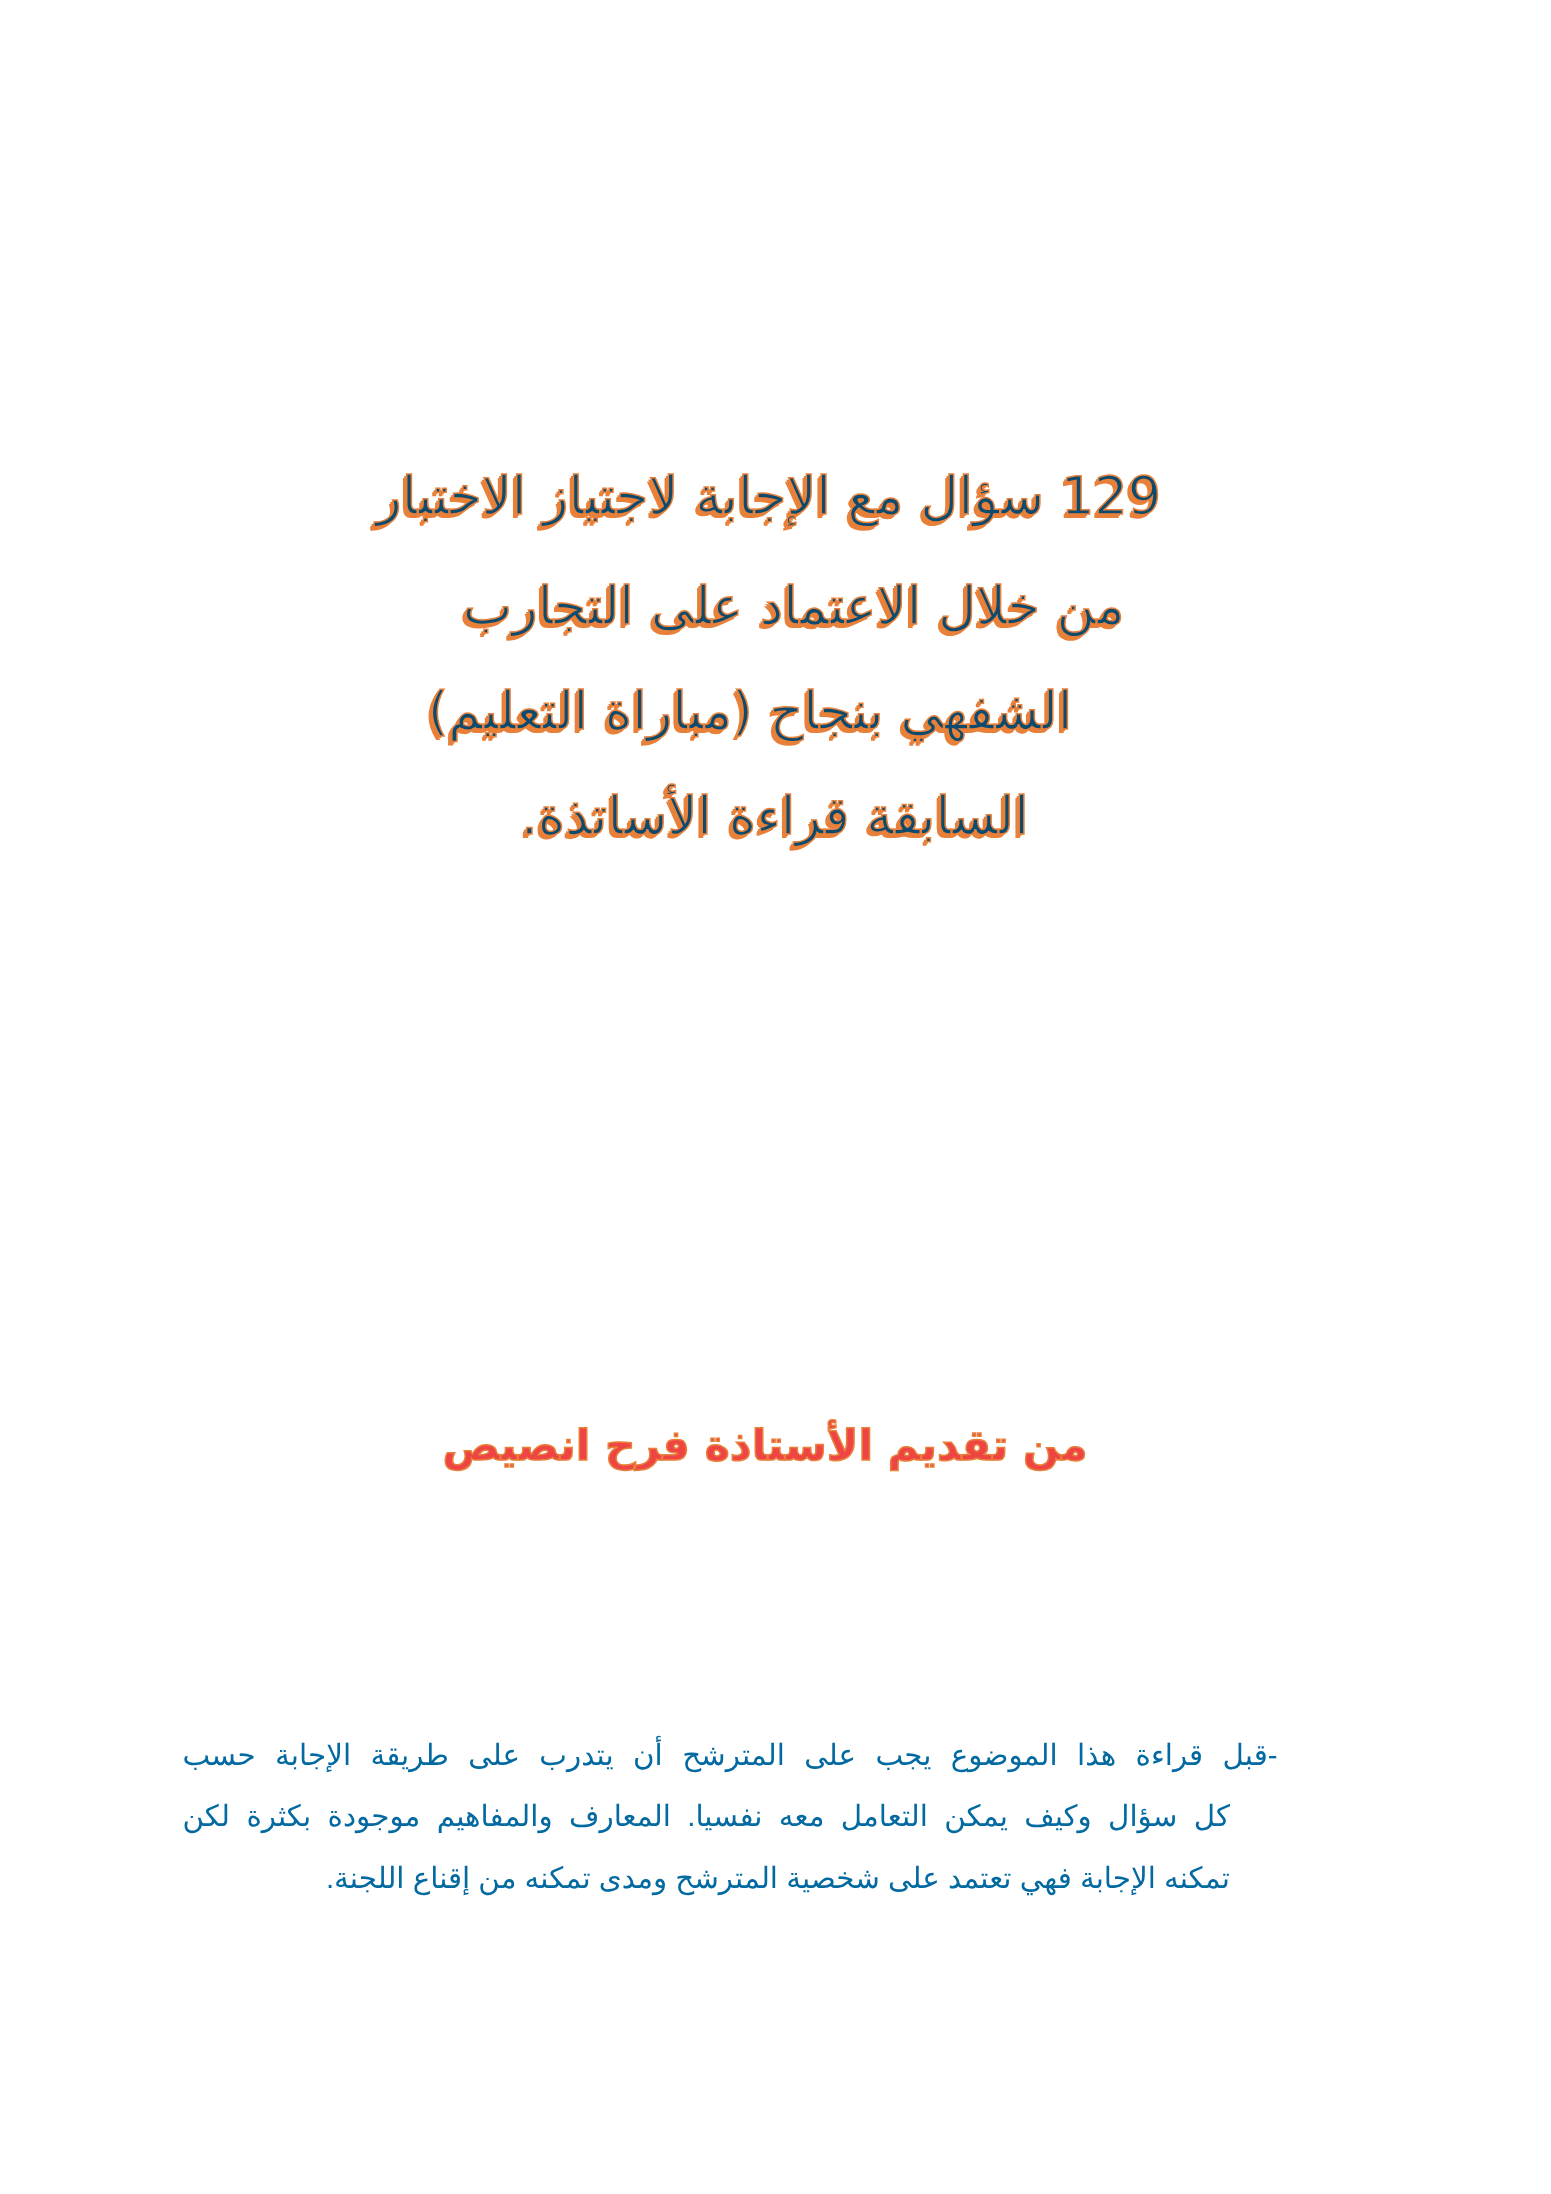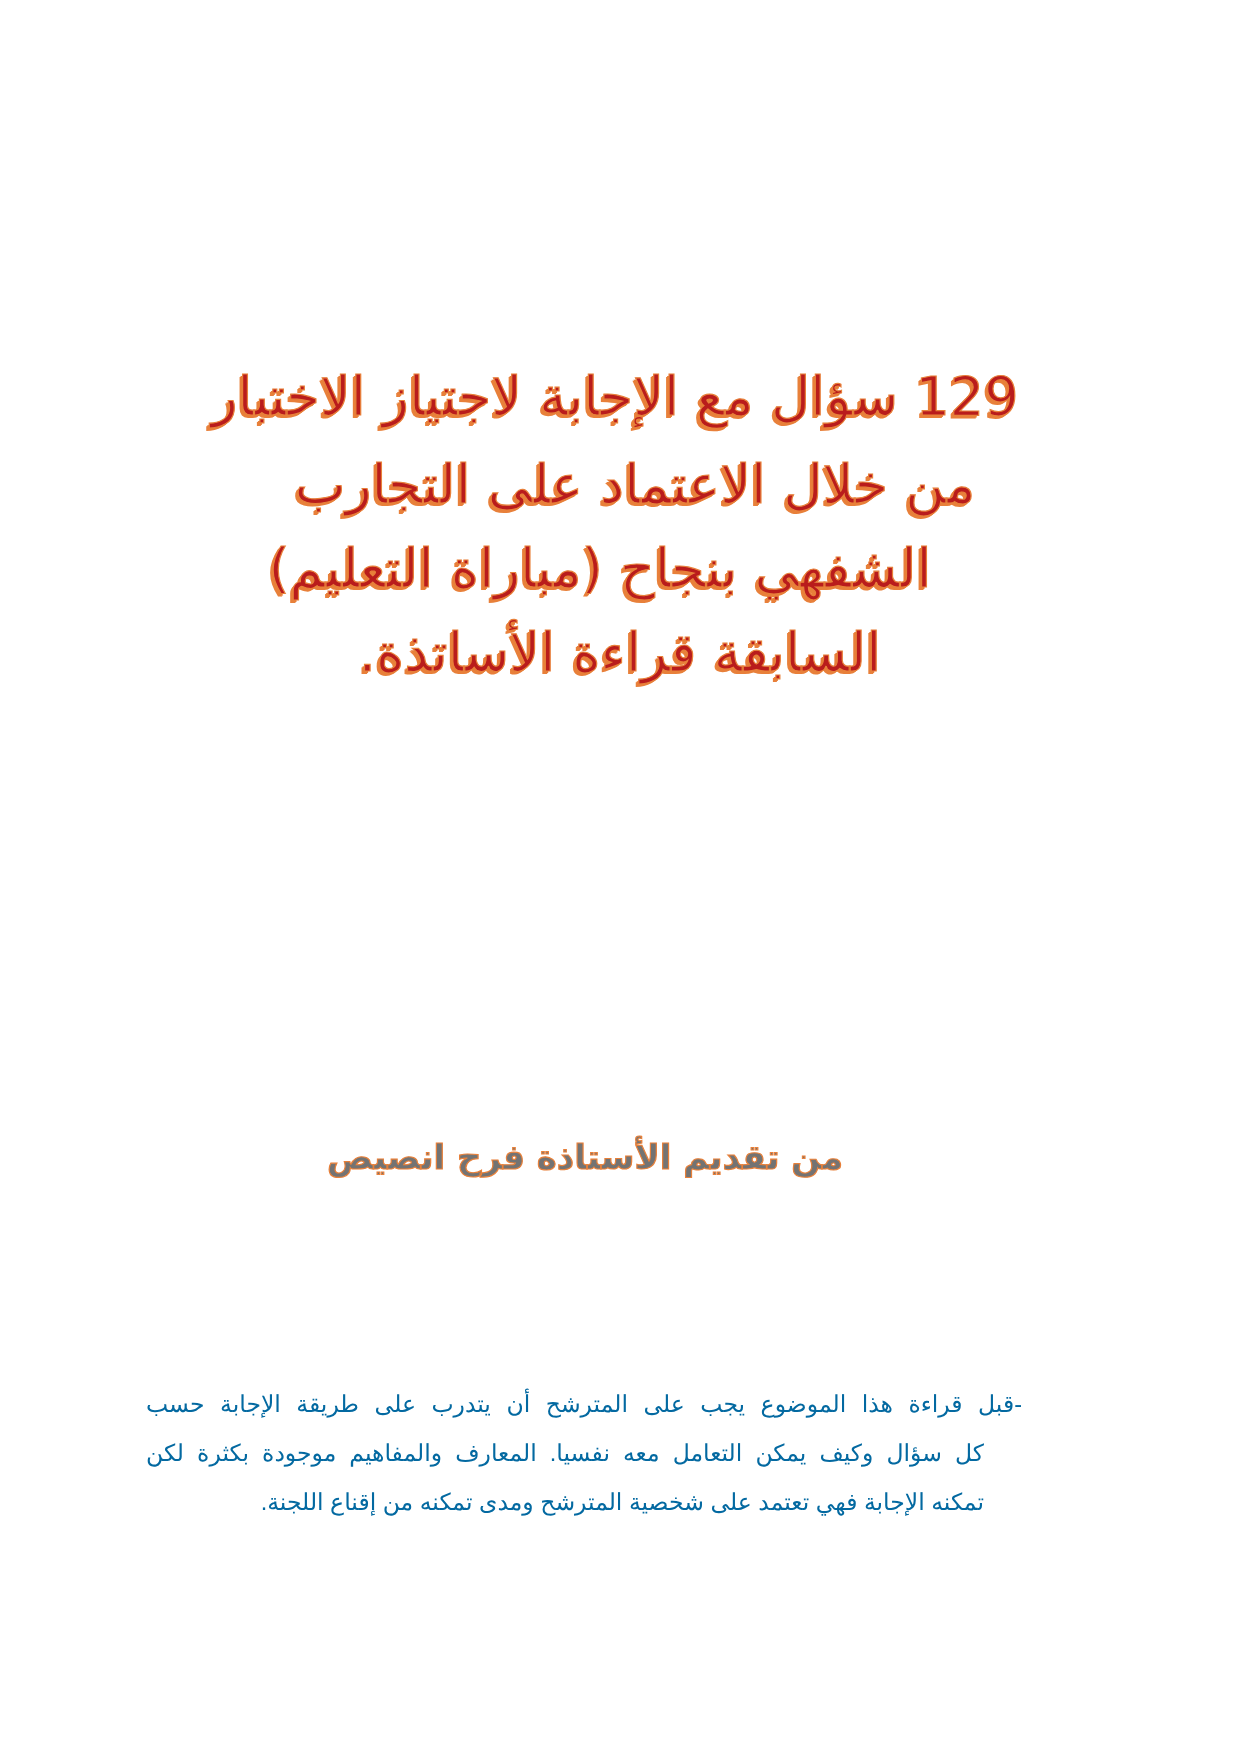--- a/index.html
+++ b/index.html
@@ -25,45 +25,44 @@
       position: absolute;
       left: 140px;
       top: 355px;
       width: 960px;
       direction: rtl;
       text-align: center;
     }
     .title-line {
       display: block;
       font-family: "DejaVu Sans", sans-serif;
-      font-size: 54px;
+      font-size: 42px;
       line-height: 84px;
       white-space: nowrap;
-      color: #b91c1c;
+      color: #0c4a6e;
       -webkit-text-stroke: 1.2px #E8803A;
       text-shadow: -3px 3px 0 #E8803A, -2px 2px 0 #E8803A;
       letter-spacing: 0;
     }
     .title-line.l1 { margin-right: 10px; }
     .title-line.l2 { margin-right: 40px; }
     .title-line.l3 { margin-right: -30px; margin-top: 4px; }
     .title-line.l4 { margin-right: 0px; padding-left: 0px; }
 
     .author {
       position: absolute;
       left: 300px;
       top: 1132px;
       width: 570px;
       direction: rtl;
-      text-align: center;
       font-family: "DejaVu Sans", sans-serif;
       font-weight: bold;
       font-size: 34px;
       line-height: 50px;
-      color: #737373;
+      color: #ef4444;
       -webkit-text-stroke: 1.2px #E8803A;
       white-space: nowrap;
     }
 
     .intro {
       position: absolute;
       left: 146px;
       top: 1388px;
       width: 876px;
       direction: rtl;

